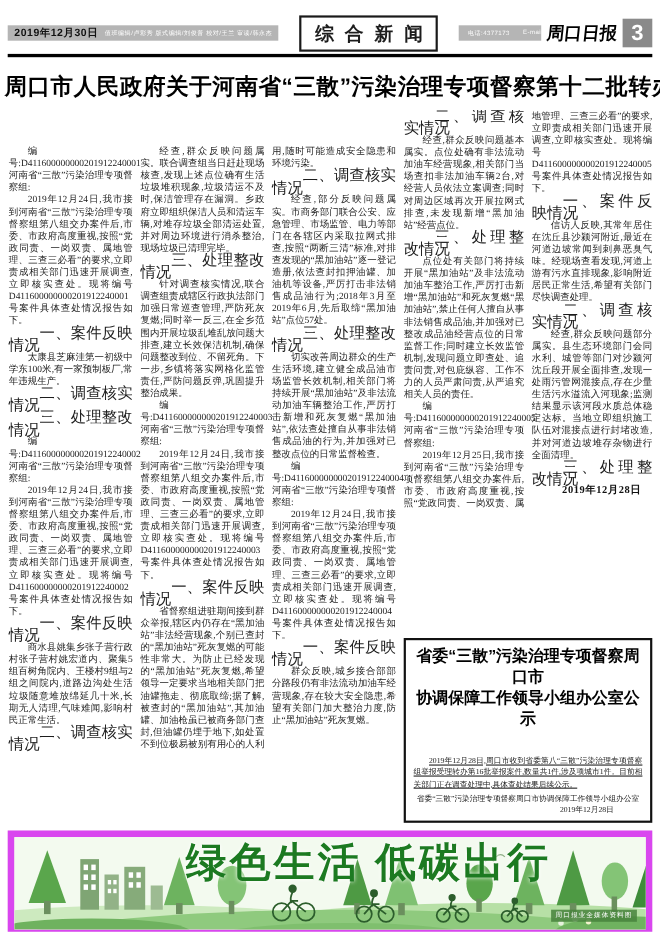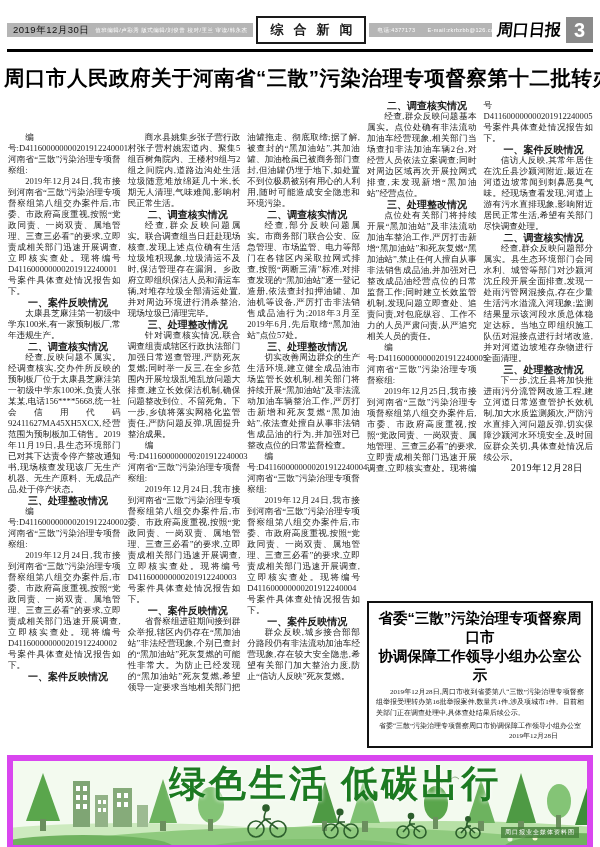--- a/index.html
+++ b/index.html
@@ -4,25 +4,25 @@
 <style>
   html,body{margin:0;padding:0;}
   body{
     width:600px;height:847px;background:#ffffff;position:relative;overflow:hidden;
     font-family:"Liberation Sans",sans-serif;color:#1c1c1c;
   }
   
   .header{margin:14px 7px 0;display:flex;align-items:center;height:32px;}
   .bar{background:#b5b5b5;height:14px;display:flex;align-items:center;}
   .bar-left{padding:0 6px;gap:6px;flex:0 0 auto;max-width:238px;overflow:hidden;}
-  .date{font-size:9.5px;font-weight:normal;color:#111;white-space:nowrap;letter-spacing:.5px;}
+  .date{font-size:9.5px;font-weight:bold;color:#111;white-space:nowrap;letter-spacing:.5px;}
   .credits{font-size:5.5px;color:#fdfdfd;white-space:nowrap;overflow:hidden;letter-spacing:.5px;}
   .section-box{
-    border:2px solid #1a1a1a;background:#fff;margin:0 3px;padding:3px 2px 3px 12px;
-    font-family:"Liberation Serif",serif;font-weight:bold;font-size:13px;letter-spacing:10px;
+    border:2px solid #1a1a1a;background:#fff;margin:0 19px;padding:3px 2px 3px 12px;
+    font-family:"Liberation Serif",serif;font-weight:bold;font-size:17px;letter-spacing:10px;
     white-space:nowrap;flex:0 0 auto;
   }
   .bar-right{flex:1;padding:0 8px;gap:12px;overflow:hidden;}
   .contact{font-size:5.5px;color:#fdfdfd;white-space:nowrap;letter-spacing:.4px;}
   .masthead{
     font-family:"Liberation Serif",serif;font-weight:900;font-size:16px;color:#000;
     margin:0 5px;white-space:nowrap;transform:skewX(-6deg);flex:0 0 auto;
   }
   .page-num{
     width:27px;height:26px;background:#8a8a8a;color:#fff;font-size:20px;font-weight:bold;
@@ -42,29 +42,29 @@
     text-align:justify;color:#1c1c1c;margin-top:32px;
   }
   .col-right{width:226px;flex:1;display:flex;flex-direction:column;}
   .right-text{
     height:528px;overflow:hidden;column-count:2;column-gap:7px;
     font-family:"Liberation Serif",serif;font-size:8.6px;line-height:11px;
     text-align:justify;color:#1c1c1c;
   }
   .blk{margin:0;}
   .blk.p,.blk.num{text-indent:2em;}
-  .blk.h{font-weight:bold;text-indent:2em;font-family:"Liberation Sans",sans-serif;font-size:10px;}
+  .blk.h{font-weight:normal;text-indent:2em;font-family:"Liberation Sans",sans-serif;font-size:14px;}
   .blk.sal{text-indent:0;}
   .blk.date{text-align:right;text-indent:0;padding-right:10px;}
   
   .notice-box{border:2px solid #111;margin-top:6px;padding:6px 7px 5px;background:#fff;}
   .nb-title{font-size:14.5px;font-weight:900;text-align:center;line-height:1.3;
     font-family:"Liberation Sans",sans-serif;color:#000;}
   .nb-body{font-family:"Liberation Serif",serif;font-size:7px;line-height:1.5;
-    text-indent:2em;margin-top:2px;text-align:justify;color:#222;}
+    text-indent:2em;margin-top:23px;text-align:justify;color:#222;text-decoration:underline;}
   .nb-sign{font-family:"Liberation Serif",serif;font-size:7px;text-align:center;margin-top:3px;color:#222;}
   .nb-date{font-family:"Liberation Serif",serif;font-size:7px;text-align:right;padding-right:26px;color:#222;}
   
   .banner{position:relative;margin:7px 7px 0;height:84px;border:6px solid #d946ef;
     overflow:hidden;background:#f3faef;}
   .banner svg{position:absolute;left:0;top:0;}
   .banner-title{
     position:absolute;left:0;right:0;top:-2px;z-index:2;text-align:center;padding-left:70px;
     font-family:"Liberation Serif",serif;font-weight:900;font-size:37px;color:#1c7a21;
     letter-spacing:3px;white-space:nowrap;text-shadow:0 0 4px rgba(255,255,255,.95);
@@ -95,21 +95,20 @@
 <div class="headline">周口市人民政府关于河南省“三散”污染治理专项督察第十二批转办案件查处情况的公示</div>
 
 <div class="article">
   <div class="col-left">
       <p class="blk num">编号:D411600000000201912240001</p>
       <p class="blk sal">河南省“三散”污染治理专项督察组:</p>
       <p class="blk p">2019年12月24日,我市接到河南省“三散”污染治理专项督察组第八组交办案件后,市委、市政府高度重视,按照“党政同责、一岗双责、属地管理、三查三必看”的要求,立即责成相关部门迅速开展调查,立即核实查处。现将编号D411600000000201912240001号案件具体查处情况报告如下。</p>
       <p class="blk h">一、案件反映情况</p>
       <p class="blk p">太康县芝麻洼第一初级中学东100米,有一家预制板厂,常年违规生产。</p>
       <p class="blk h">二、调查核实情况</p>
-      <p class="blk p">经查,反映问题不属实。经调查核实,交办件所反映的预制板厂位于太康县芝麻洼第一初级中学东100米,负责人张某某,电话156****5668,统一社会信用代码92411627MA45XH5XCX,经营范围为预制板加工销售。2019年11月19日,县生态环境部门已对其下达责令停产整改通知书,现场核查发现该厂无生产机器、无生产原料、无成品产品,处于停产状态。</p>
       <p class="blk h">三、处理整改情况</p>
       <p class="blk num">编号:D411600000000201912240002</p>
       <p class="blk sal">河南省“三散”污染治理专项督察组:</p>
       <p class="blk p">2019年12月24日,我市接到河南省“三散”污染治理专项督察组第八组交办案件后,市委、市政府高度重视,按照“党政同责、一岗双责、属地管理、三查三必看”的要求,立即责成相关部门迅速开展调查,立即核实查处。现将编号D411600000000201912240002号案件具体查处情况报告如下。</p>
       <p class="blk h">一、案件反映情况</p>
       <p class="blk p">商水县姚集乡张子营行政村张子营村姚宏道内、聚集5组百树角院内、王楼村9组与2组之间院内,道路边沟处生活垃圾随意堆放绵延几十米,长期无人清理,气味难闻,影响村民正常生活。</p>
       <p class="blk h">二、调查核实情况</p>
       <p class="blk p">经查,群众反映问题属实。联合调查组当日赶赴现场核查,发现上述点位确有生活垃圾堆积现象,垃圾清运不及时,保洁管理存在漏洞。乡政府立即组织保洁人员和清运车辆,对堆存垃圾全部清运处置,并对周边环境进行消杀整治,现场垃圾已清理完毕。</p>
       <p class="blk h">三、处理整改情况</p>
       <p class="blk p">针对调查核实情况,联合调查组责成辖区行政执法部门加强日常巡查管理,严防死灰复燃;同时举一反三,在全乡范围内开展垃圾乱堆乱放问题大排查,建立长效保洁机制,确保问题整改到位、不留死角。下一步,乡镇将落实网格化监管责任,严防问题反弹,巩固提升整治成果。</p>
@@ -119,37 +118,36 @@
       <p class="blk h">一、案件反映情况</p>
       <p class="blk p">省督察组进驻期间接到群众举报,辖区内仍存在“黑加油站”非法经营现象,个别已查封的“黑加油站”死灰复燃的可能性非常大。为防止已经发现的“黑加油站”死灰复燃,希望领导一定要求当地相关部门把油罐拖走、彻底取缔;据了解,被查封的“黑加油站”,其加油罐、加油枪虽已被商务部门查封,但油罐仍埋于地下,如处置不到位极易被别有用心的人利用,随时可能造成安全隐患和环境污染。</p>
       <p class="blk h">二、调查核实情况</p>
       <p class="blk p">经查,部分反映问题属实。市商务部门联合公安、应急管理、市场监管、电力等部门在各辖区内采取拉网式排查,按照“两断三清”标准,对排查发现的“黑加油站”逐一登记造册,依法查封扣押油罐、加油机等设备,严厉打击非法销售成品油行为;2018年3月至2019年6月,先后取缔“黑加油站”点位57处。</p>
       <p class="blk h">三、处理整改情况</p>
       <p class="blk p">切实改善周边群众的生产生活环境,建立健全成品油市场监管长效机制,相关部门将持续开展“黑加油站”及非法流动加油车辆整治工作,严厉打击新增和死灰复燃“黑加油站”,依法查处擅自从事非法销售成品油的行为,并加强对已整改点位的日常监督检查。</p>
       <p class="blk num">编号:D411600000000201912240004</p>
       <p class="blk sal">河南省“三散”污染治理专项督察组:</p>
       <p class="blk p">2019年12月24日,我市接到河南省“三散”污染治理专项督察组第八组交办案件后,市委、市政府高度重视,按照“党政同责、一岗双责、属地管理、三查三必看”的要求,立即责成相关部门迅速开展调查,立即核实查处。现将编号D411600000000201912240004号案件具体查处情况报告如下。</p>
       <p class="blk h">一、案件反映情况</p>
-      <p class="blk p">群众反映,城乡接合部部分路段仍有非法流动加油车经营现象,存在较大安全隐患,希望有关部门加大整治力度,防止“信访人反映”死灰复燃。</p>
+      <p class="blk p">群众反映,城乡接合部部分路段仍有非法流动加油车经营现象,存在较大安全隐患,希望有关部门加大整治力度,防止“黑加油站”死灰复燃。</p>
     </div>
   <div class="col-right">
     <div class="right-text">
         <p class="blk h">二、调查核实情况</p>
         <p class="blk p">经查,群众反映问题基本属实。点位处确有非法流动加油车经营现象,相关部门当场查扣非法加油车辆2台,对经营人员依法立案调查;同时对周边区域再次开展拉网式排查,未发现新增“黑加油站”经营点位。</p>
         <p class="blk h">三、处理整改情况</p>
         <p class="blk p">点位处有关部门将持续开展“黑加油站”及非法流动加油车整治工作,严厉打击新增“黑加油站”和死灰复燃“黑加油站”,禁止任何人擅自从事非法销售成品油,并加强对已整改成品油经营点位的日常监督工作;同时建立长效监管机制,发现问题立即查处、追责问责,对包庇纵容、工作不力的人员严肃问责,从严追究相关人员的责任。</p>
         <p class="blk num">编号:D411600000000201912240005</p>
         <p class="blk sal">河南省“三散”污染治理专项督察组:</p>
         <p class="blk p">2019年12月25日,我市接到河南省“三散”污染治理专项督察组第八组交办案件后,市委、市政府高度重视,按照“党政同责、一岗双责、属地管理、三查三必看”的要求,立即责成相关部门迅速开展调查,立即核实查处。现将编号D411600000000201912240005号案件具体查处情况报告如下。</p>
         <p class="blk h">一、案件反映情况</p>
         <p class="blk p">信访人反映,其常年居住在沈丘县沙颍河附近,最近在河道边坡常闻到刺鼻恶臭气味。经现场查看发现,河道上游有污水直排现象,影响附近居民正常生活,希望有关部门尽快调查处理。</p>
         <p class="blk h">二、调查核实情况</p>
         <p class="blk p">经查,群众反映问题部分属实。县生态环境部门会同水利、城管等部门对沙颍河沈丘段开展全面排查,发现一处雨污管网混接点,存在少量生活污水溢流入河现象;监测结果显示该河段水质总体稳定达标。当地立即组织施工队伍对混接点进行封堵改造,并对河道边坡堆存杂物进行全面清理。</p>
         <p class="blk h">三、处理整改情况</p>
-        <p class="blk p">下一步,沈丘县将加快推进雨污分流管网改造工程,建立河道日常巡查管护长效机制,加大水质监测频次,严防污水直排入河问题反弹,切实保障沙颍河水环境安全,及时回应群众关切,具体查处情况后续公示。</p>
         <p class="blk date">2019年12月28日</p>
       </div>
     <div class="notice-box">
       <div class="nb-title">省委“三散”污染治理专项督察周口市</div>
       <div class="nb-title">协调保障工作领导小组办公室公示</div>
       <div class="nb-body">2019年12月28日,周口市收到省委第八“三散”污染治理专项督察组举报受理转办第16批举报案件,数量共1件,涉及项城市1件。目前相关部门正在调查处理中,具体查处结果后续公示。</div>
       <div class="nb-sign">省委“三散”污染治理专项督察周口市协调保障工作领导小组办公室</div>
       <div class="nb-date">2019年12月28日</div>
     </div>
   </div>

